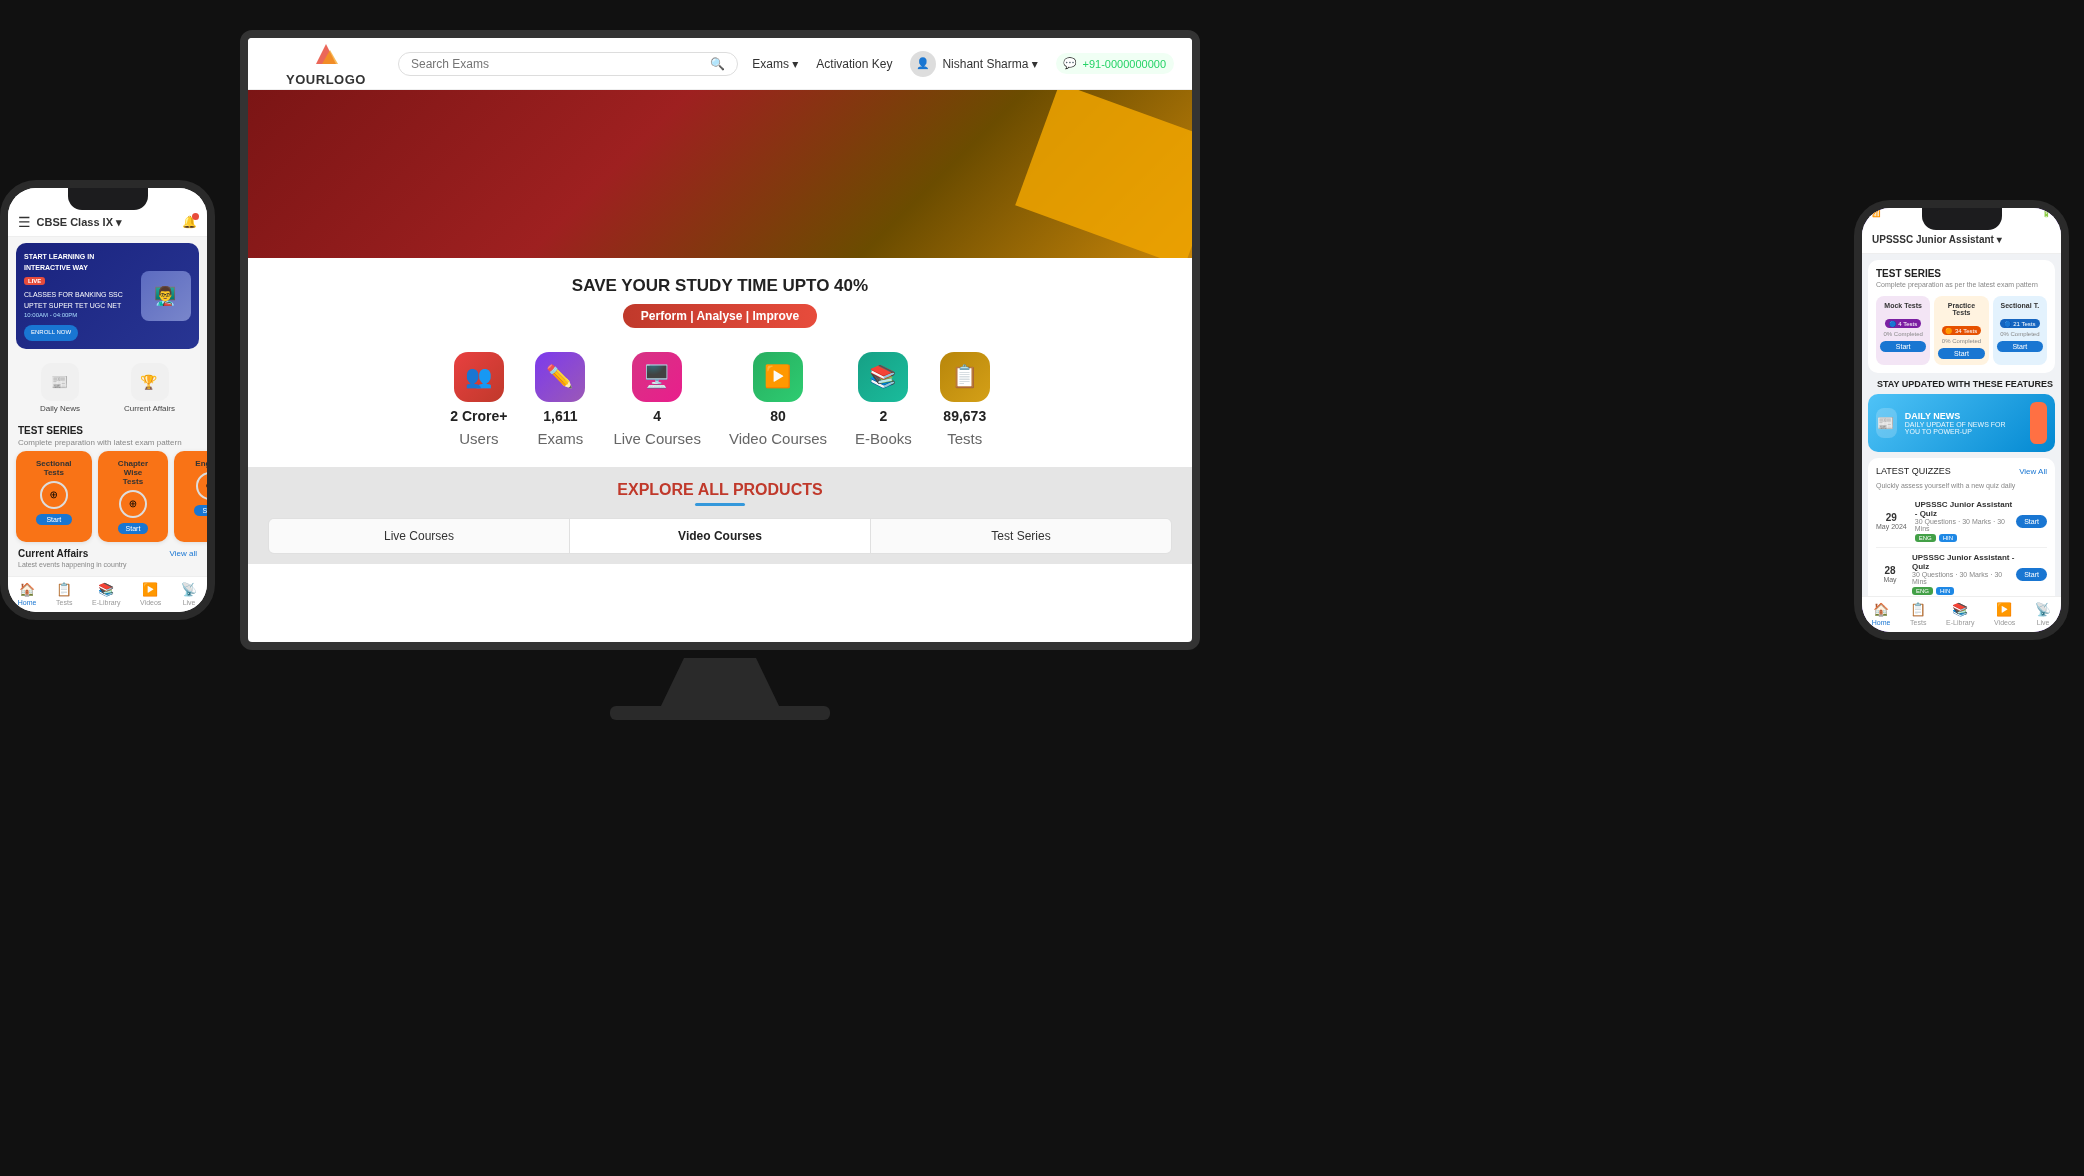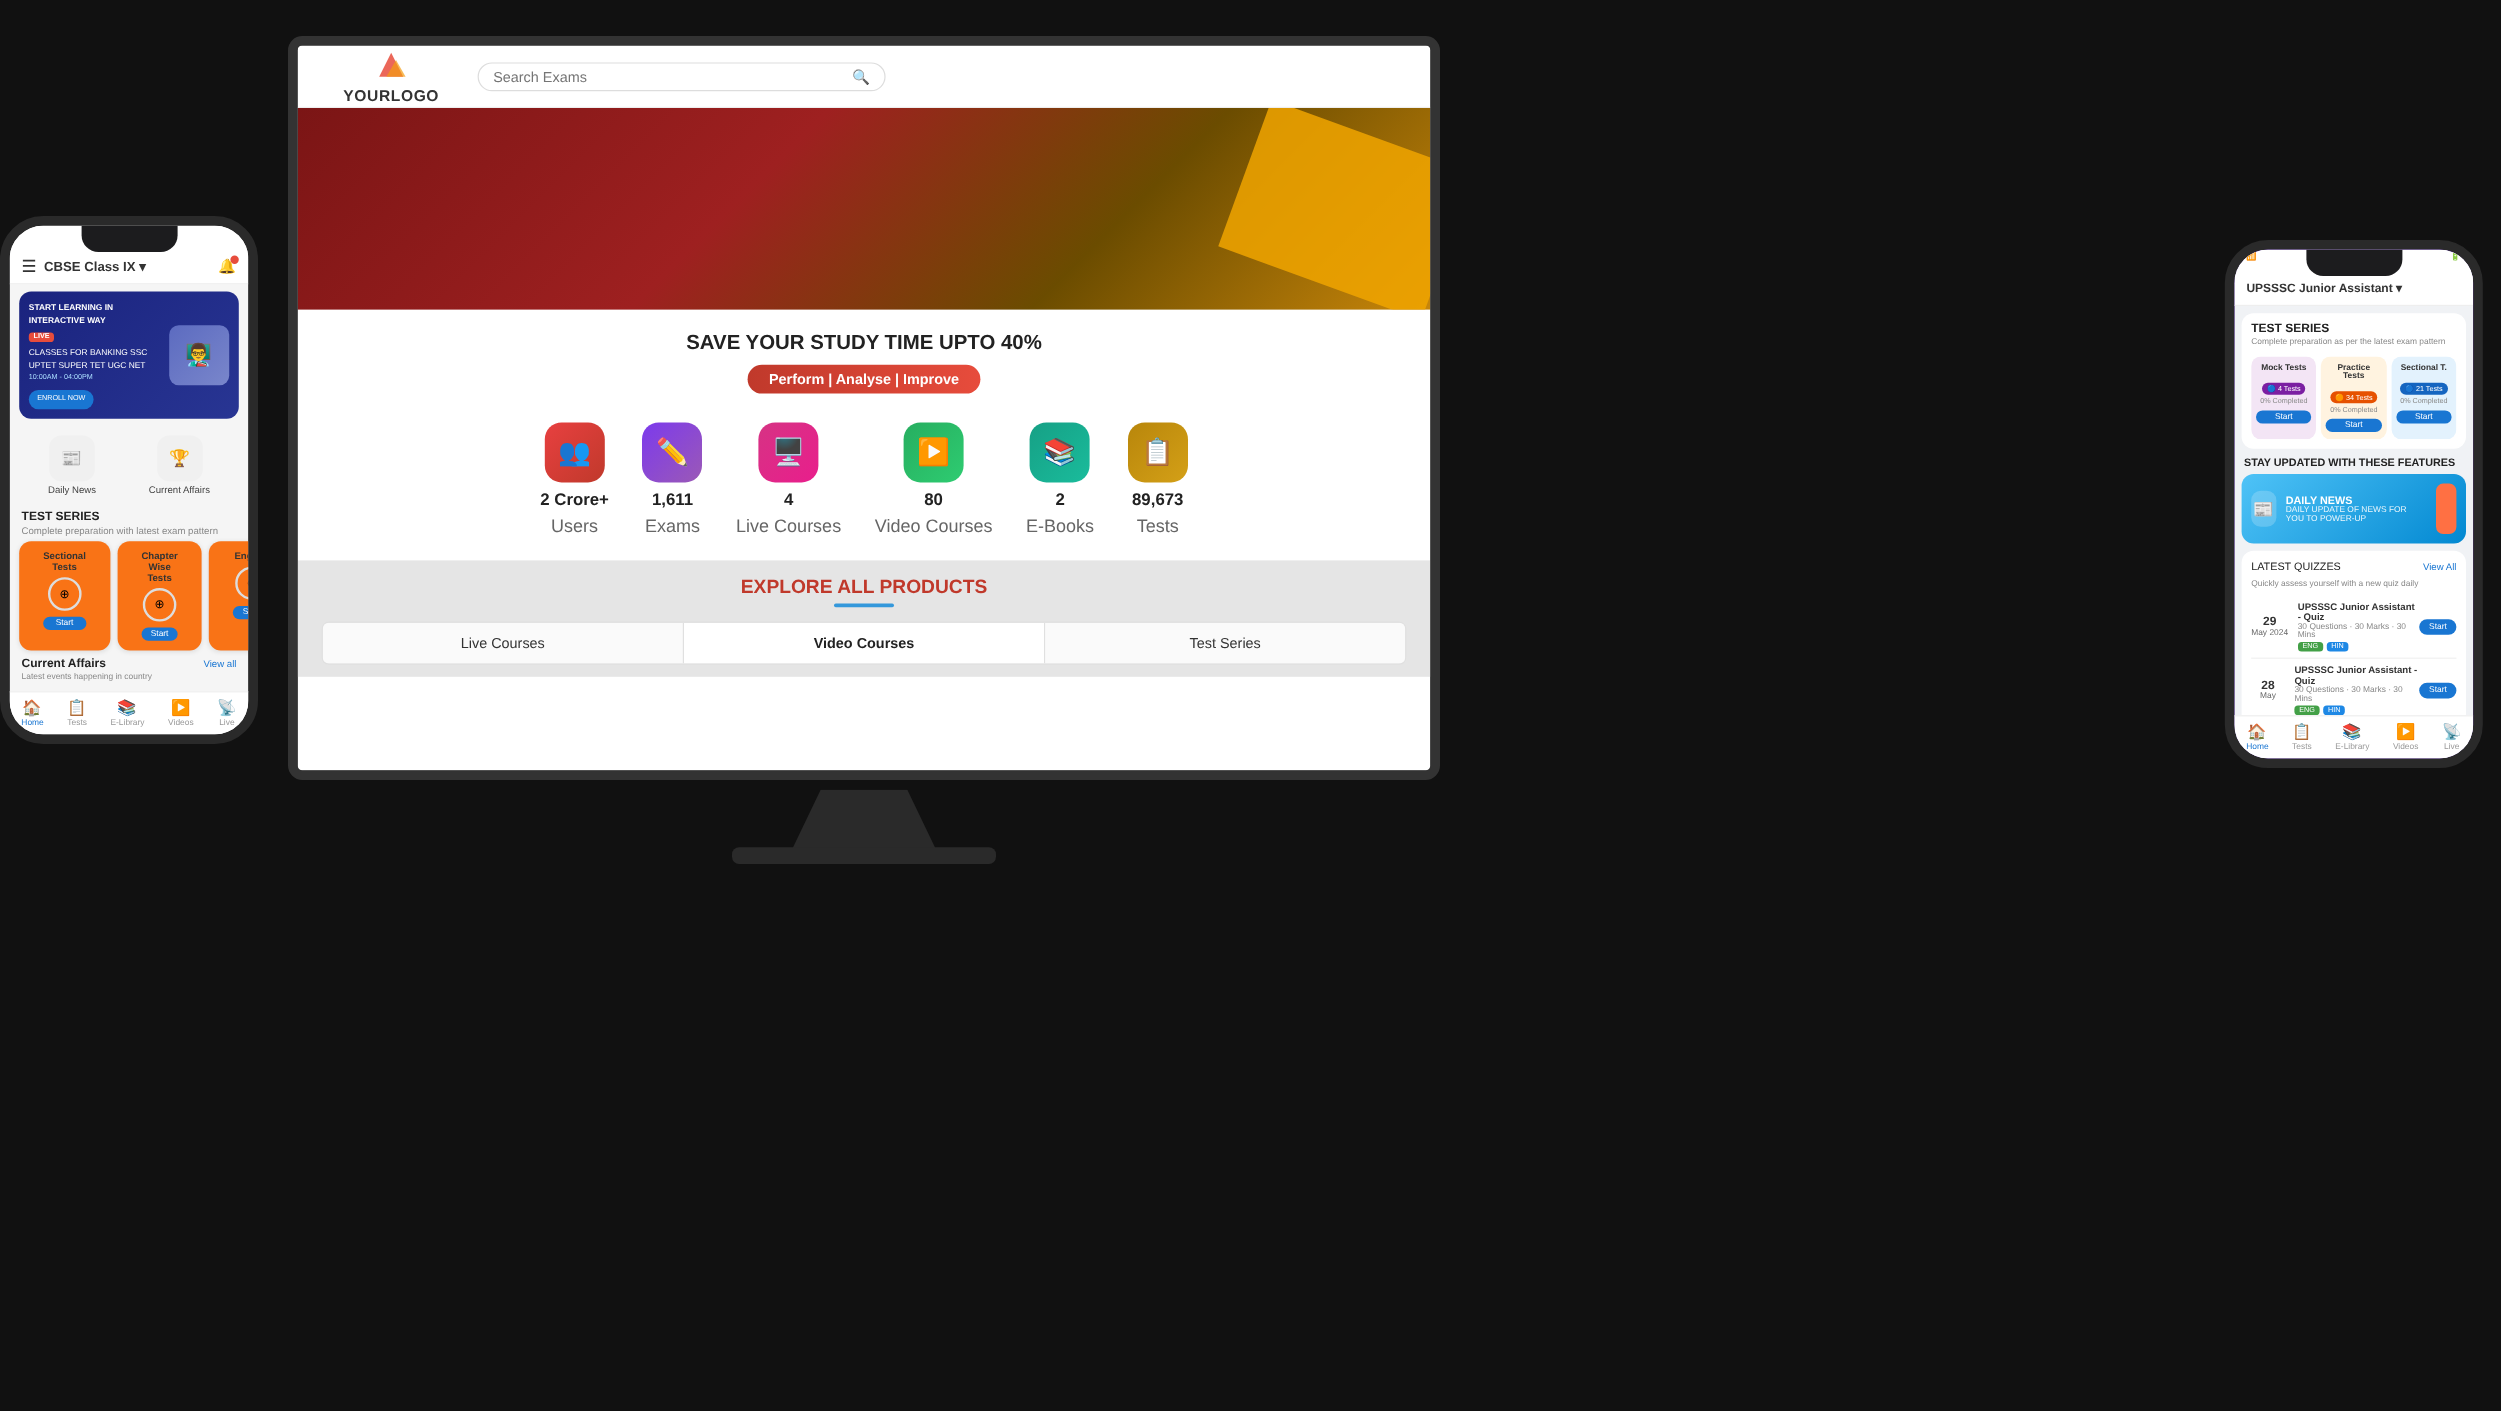--- a/index.html
+++ b/index.html
@@ -609,20 +609,21 @@
     
     .rp-stay-section {
       margin: 6px 6px 0;
     }
     .rp-stay-title {
       font-size: 9px;
       font-weight: 700;
       color: #222;
       margin-bottom: 5px;
       padding: 0 2px;
+      text-align: right;
     }
     .rp-daily-news {
       background: linear-gradient(135deg, #4fc3f7, #0288d1);
       border-radius: 10px;
       padding: 8px;
       display: flex;
       align-items: center;
       gap: 8px;
     }
     .rp-dn-icon {
@@ -817,20 +818,32 @@
           <svg width="28" height="28" viewBox="0 0 28 28">
             <polygon points="4,24 14,4 24,24" fill="#e74c3c" opacity="0.85"></polygon>
             <polygon points="10,24 18,10 26,24" fill="#f39c12" opacity="0.7"></polygon>
           </svg>
           <span class="logo-text">YOURLOGO</span>
         </div>
         <div class="search-bar">
           <input type="text" placeholder="Search Exams" style="">
           <span class="search-icon-small">🔍</span>
         </div>
+        <div class="nav-right">
+          <span class="nav-exams">Exams ▾</span>
+          <span class="nav-activation">Activation Key</span>
+          <div class="nav-user">
+            <div class="avatar-circle">👤</div>
+            <span>Nishant Sharma ▾</span>
+          </div>
+          <div class="nav-phone">
+            <span>💬</span>
+            <span>+91-0000000000</span>
+          </div>
+        </div>
       </div>
 
       <div class="banner">
         <div class="banner-decoration">
           <div class="yellow-diamond"></div>
         </div>
       </div>
 
       <div class="stats-section">
         <div class="save-title">SAVE YOUR STUDY TIME UPTO 40%</div>

